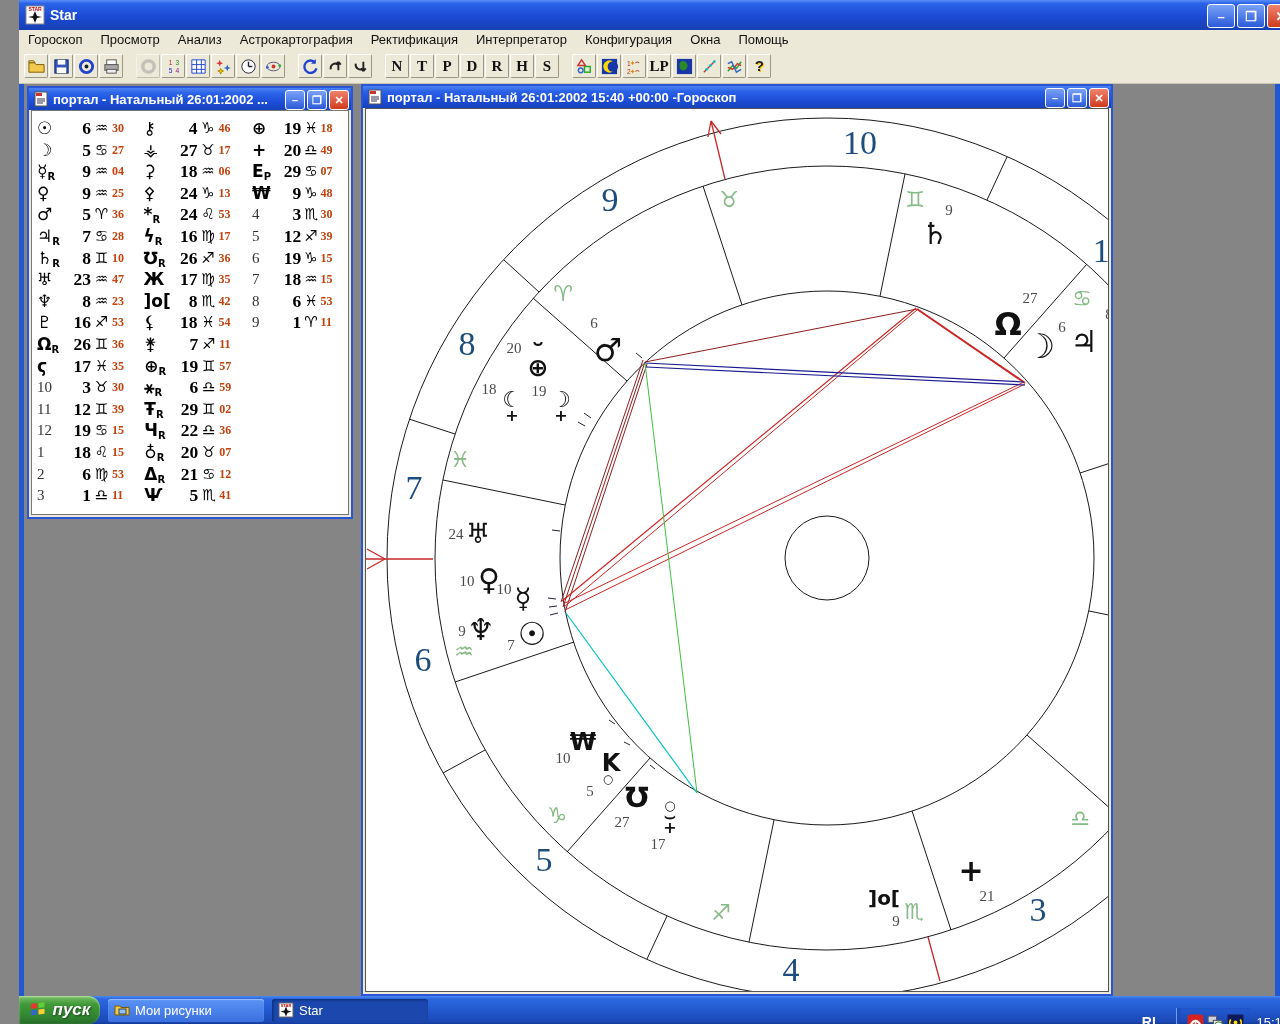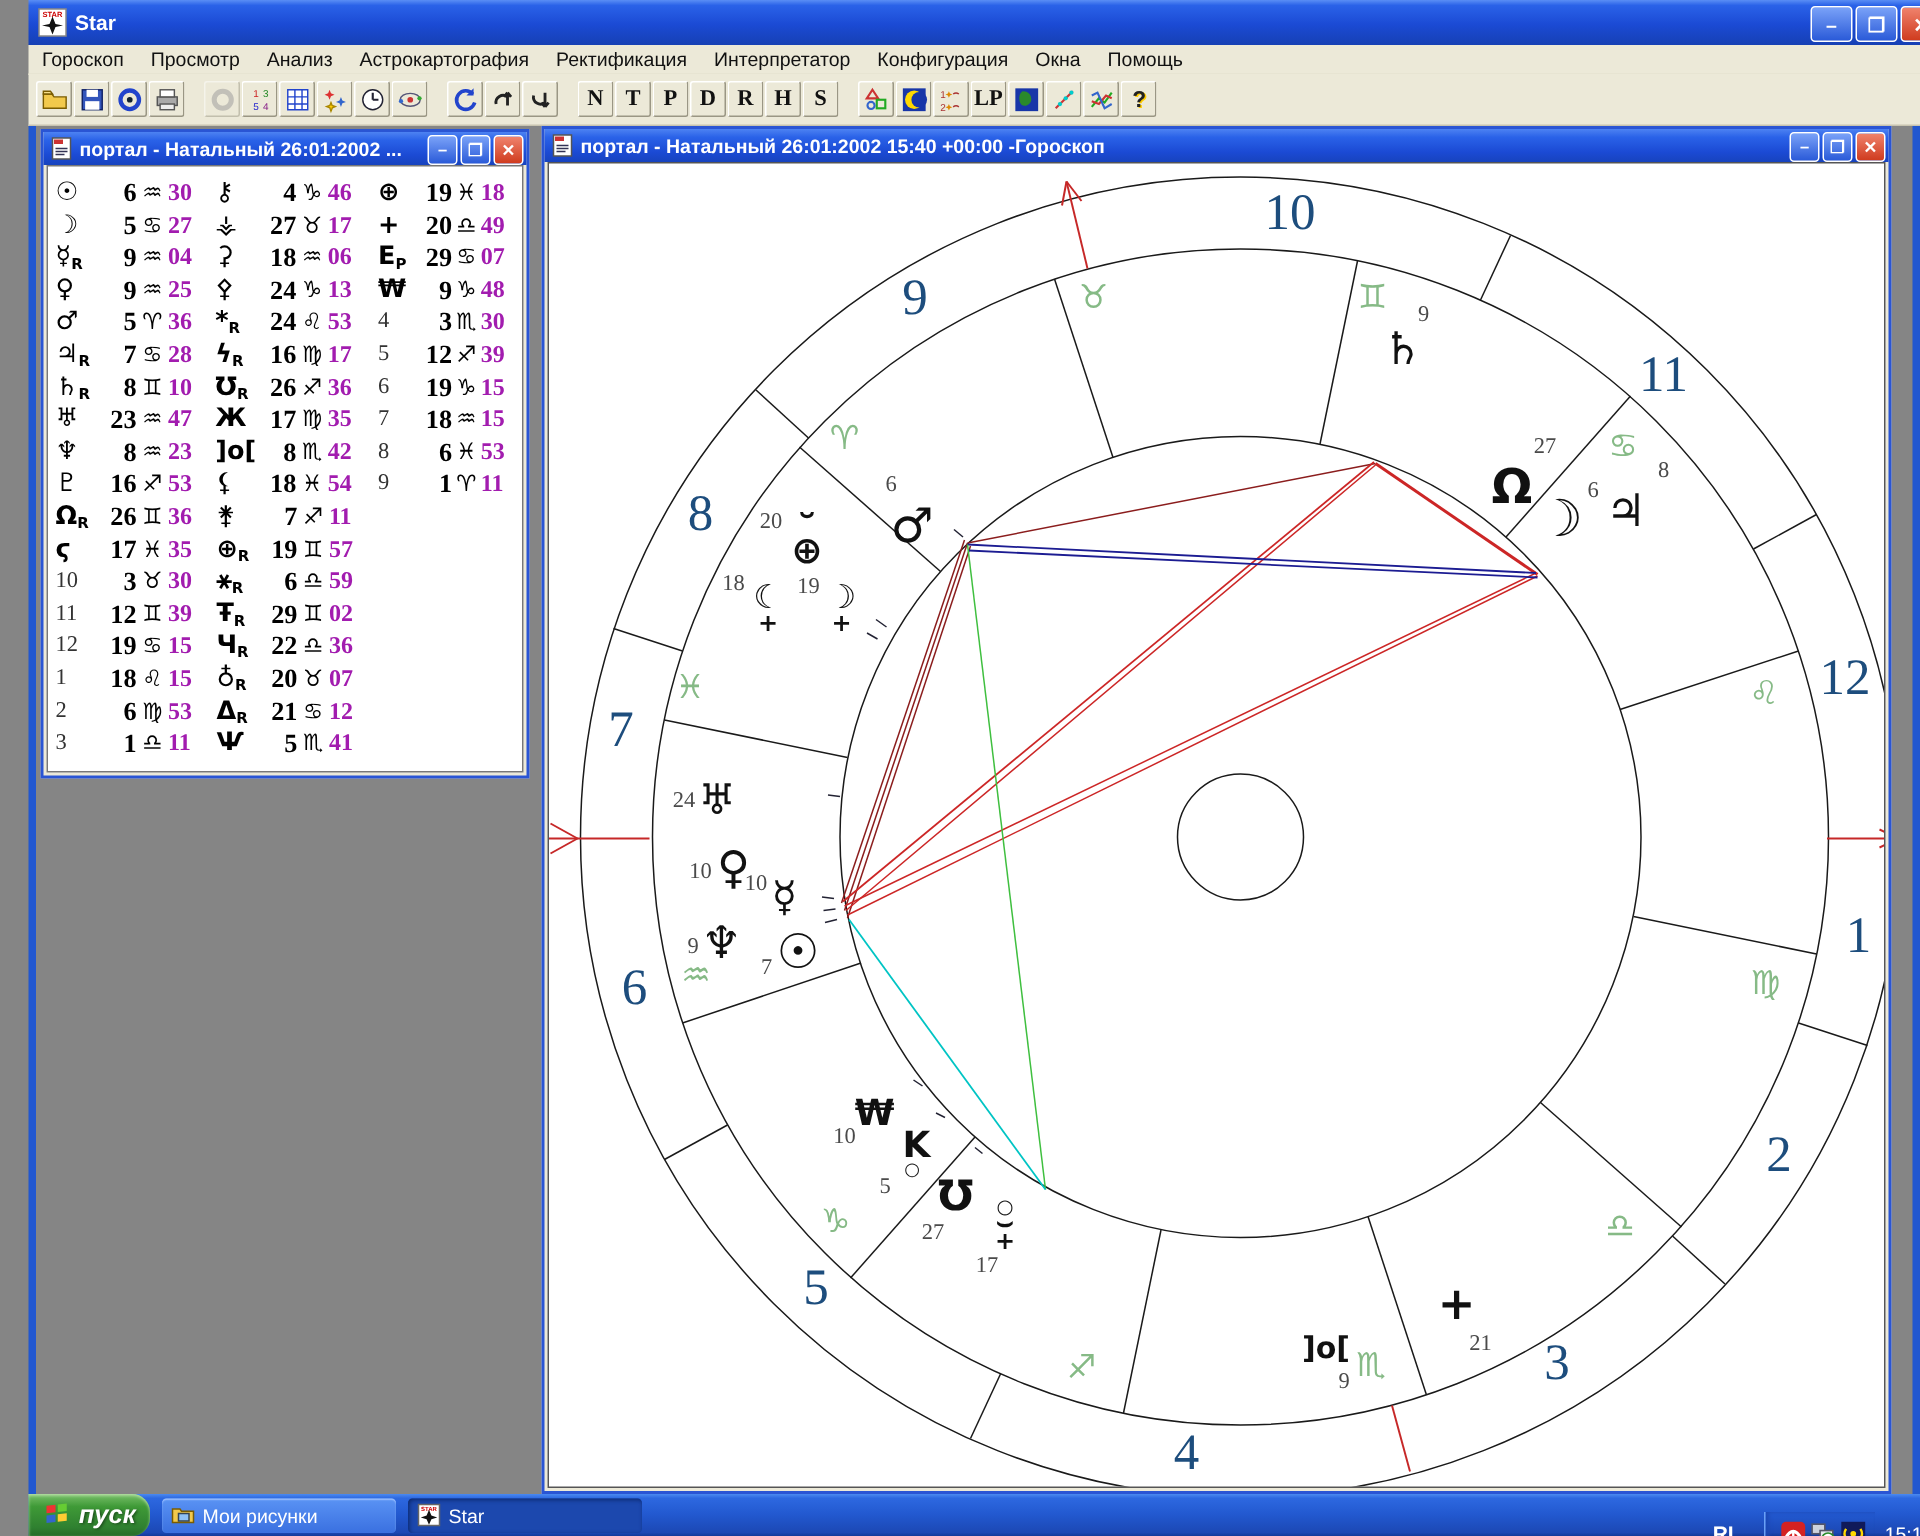--- a/index.html
+++ b/index.html
@@ -44,21 +44,21 @@
   #panelClient{position:absolute;left:2px;top:22px;right:2px;bottom:2px;background:#fff;
     border:1px solid #777;overflow:hidden;padding-top:7px;}
   .prow{display:flex;height:21.6px;line-height:21.6px;padding-left:5px;}
   .pcell{display:flex;}
   .pcell.c0{width:109px;} .pcell.c1{width:111px;} .pcell.c2{width:96px;}
   .pg{width:30px;font-family:"DejaVu Sans",sans-serif;font-weight:600;font-size:17px;color:#000;}
   .pg .sub{font-size:10px;font-weight:600;vertical-align:-3px;}
   .pg.housenum{font-family:"Liberation Serif",serif;font-weight:normal;font-size:15px;color:#333;}
   .pd{width:24px;text-align:right;font-family:"Liberation Serif",serif;font-weight:bold;font-size:17.5px;color:#000;}
   .ps{width:21px;text-align:center;font-family:"DejaVu Sans",sans-serif;font-weight:600;font-size:15px;color:#000;}
-  .pm{width:30px;text-align:left;font-family:"Liberation Serif",serif;font-weight:bold;font-size:16px;color:#a21caf;}
+  .pm{width:30px;text-align:left;font-family:"Liberation Serif",serif;font-weight:bold;font-size:12px;color:#c2410c;}
   
   #chartClient{position:absolute;left:2px;top:22px;right:2px;bottom:2px;background:#fff;
     border:1px solid #555;overflow:hidden;}
   
   .taskbar{position:absolute;left:0;top:996px;width:1280px;height:28px;
     background:linear-gradient(180deg,#4b8af0 0%,#2d68e0 10%,#2258cf 50%,#1c48b4 92%,#123a9a 100%);
     display:flex;align-items:center;}
   .startbtn{height:28px;width:81px;border-radius:0 12px 12px 0;
     background:linear-gradient(180deg,#79c06a 0%,#3f9a37 30%,#2f8030 80%,#256b27 100%);
     display:flex;align-items:center;justify-content:center;gap:6px;
@@ -616,21 +616,21 @@
             <span class="pg">Ѱ</span>
             <span class="pd">5</span>
             <span class="ps">♏</span>
             <span class="pm">41</span>
           </div>
           <div class="pcell c2"></div>
         </div>
       </div>
   </div>
 
-  <div class="childwin" style="left:342px;top:84px;width:900px;height:912px;">
+  <div class="childwin" style="left:342px;top:84px;width:752px;height:912px;">
     <div class="child-title">
       <span class="doc-ico">
         <svg viewBox="0 0 16 16">
             <rect x="2" y="1" width="12" height="14" fill="#fff" stroke="#555"></rect>
         <rect x="3" y="2" width="6" height="3" fill="#c33"></rect>
             <path d="M4 8 h8 M4 10 h8 M4 12 h6" stroke="#335" stroke-width="1"></path>
           </svg>
       </span>
       <span>портал - Натальный 26:01:2002  15:40 +00:00 -Гороскоп</span>
       <div class="cbtns">

